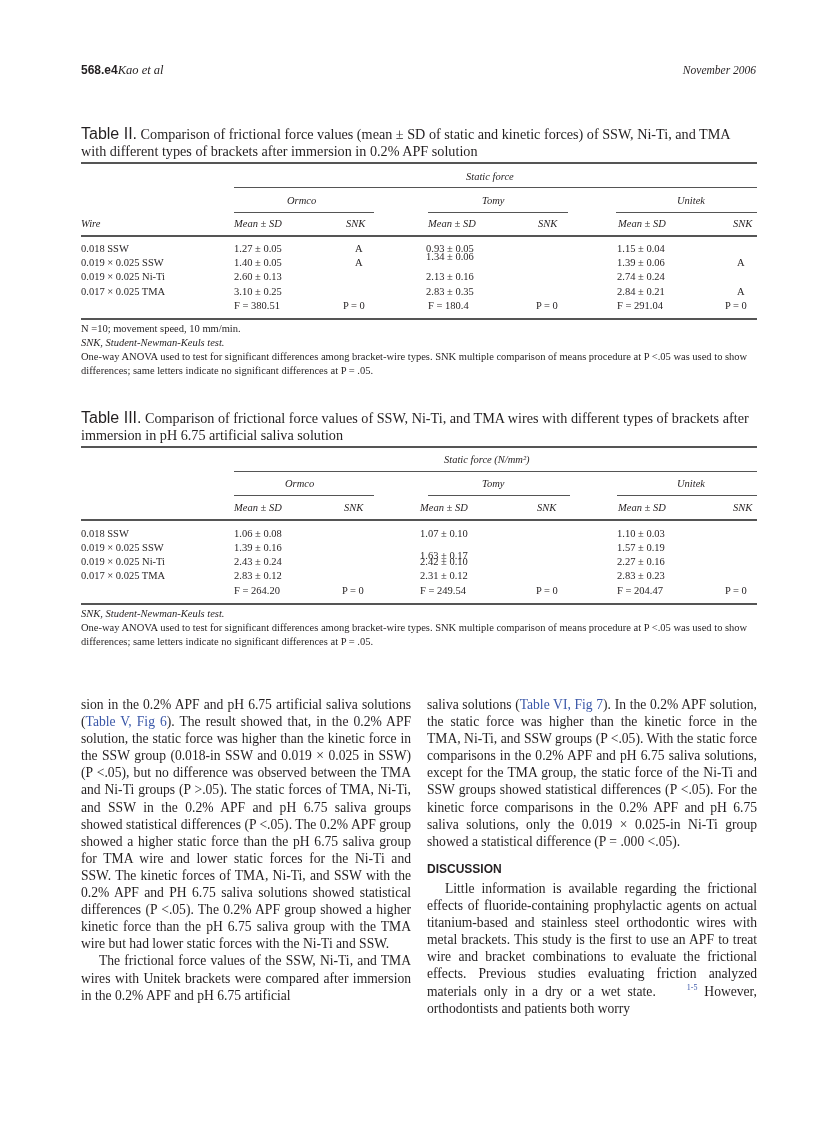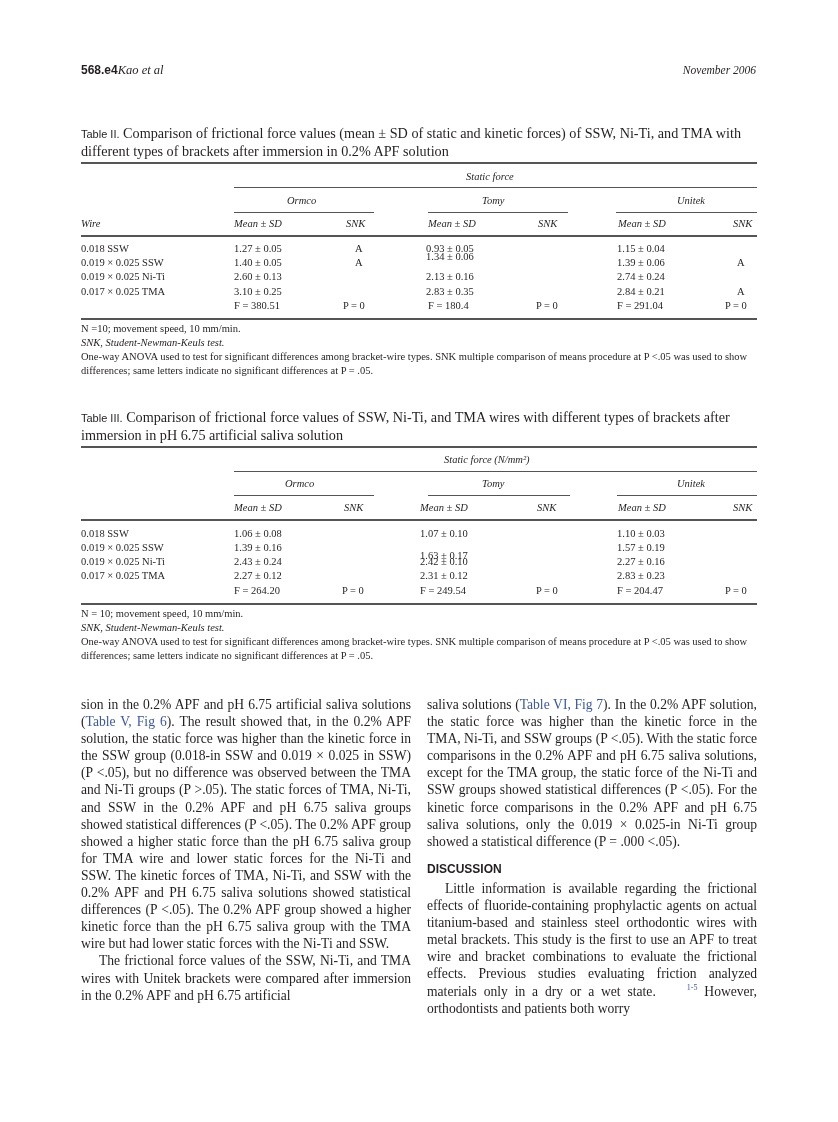--- a/index.html
+++ b/index.html
@@ -5,21 +5,21 @@
   html, body { margin: 0; padding: 0; background: #ffffff; }
   body { width: 838px; height: 1122px; position: relative; overflow: hidden; color: #231f20;
          font-family: "Liberation Serif", serif; }
   .abs { position: absolute; }
   .sans { font-family: "Liberation Sans", sans-serif; }
   .ital { font-style: italic; }
   .page-num { left: 81px; top: 63px; font-size: 12px; font-weight: bold; }
   .authors { font-style: italic; font-size: 12.5px; font-weight: normal; font-family: "Liberation Serif", serif; }
   .journal { right: 82px; top: 63px; font-size: 11.5px; font-style: italic; text-align: right; line-height: 14px; }
   .tcap { left: 81px; width: 676px; font-size: 14.2px; line-height: 17px; }
-  .tcap .tlabel { font-family: "Liberation Sans", sans-serif; font-size: 11px; }
+  .tcap .tlabel { font-family: "Liberation Sans", sans-serif; font-size: 16px; }
   .rule { position: absolute; left: 81px; width: 676px; border-top: 2px solid #555; }
   .rule-thin { position: absolute; border-top: 1.5px solid #555; }
   .cell { position: absolute; font-size: 10.5px; white-space: nowrap; }
   .hdr { font-style: italic; font-size: 10.5px; }
   .note { position: absolute; left: 81px; width: 676px; font-size: 10.5px; line-height: 14px; }
   .col { position: absolute; top: 696px; width: 330px; font-size: 13.6px; line-height: 17.1px; text-align: justify; }
   .col p { margin: 0; }
   .indent { text-indent: 18px; }
   .lnk { color: #3a57a8; }
   .disc { font-family: "Liberation Sans", sans-serif; font-weight: bold; font-size: 12px; margin-top: 11px; margin-bottom: 2px; }
@@ -141,36 +141,35 @@
   <div class="cell" style="left:617px; top:542px;">1.57 ± 0.19</div>
 </div>
 <div>
   <div class="cell" style="left:81px; top:556px;">0.019 × 0.025 Ni-Ti</div>
   <div class="cell" style="left:234px; top:556px;">2.43 ± 0.24</div>
   <div class="cell" style="left:420px; top:556px;">2.42 ± 0.10</div>
   <div class="cell" style="left:617px; top:556px;">2.27 ± 0.16</div>
 </div>
 <div>
   <div class="cell" style="left:81px; top:570px;">0.017 × 0.025 TMA</div>
-  <div class="cell" style="left:234px; top:570px;">2.27 ± 0.12</div>
+  <div class="cell" style="left:234px; top:570px;">2.83 ± 0.12</div>
   <div class="cell" style="left:420px; top:570px;">2.31 ± 0.12</div>
   <div class="cell" style="left:617px; top:570px;">2.83 ± 0.23</div>
 </div>
 <div>
   <div class="cell" style="left:234px; top:585px;">F = 264.20</div>
   <div class="cell" style="left:342px; top:585px;">P = 0</div>
   <div class="cell" style="left:420px; top:585px;">F = 249.54</div>
   <div class="cell" style="left:536px; top:585px;">P = 0</div>
   <div class="cell" style="left:617px; top:585px;">F = 204.47</div>
   <div class="cell" style="left:725px; top:585px;">P = 0</div>
 </div>
 <div class="rule" style="top:603px;"></div>
 
 <div class="note" style="top:607px;">
-  <div>N = 10; movement speed, 10 mm/min.</div>
   <div class="ital">SNK, Student-Newman-Keuls test.</div>
   <div>One-way ANOVA used to test for significant differences among bracket-wire types. SNK multiple comparison of means procedure at P &lt;.05 was used to show differences; same letters indicate no significant differences at P = .05.</div>
 </div>
 
 <div class="col" style="left:81px;">
   <p><span>sion in the 0.2% APF and pH 6.75 artificial saliva solutions (</span><span class="lnk">Table V, Fig 6</span><span>). The result showed that, in the 0.2% APF solution, the static force was higher than the kinetic force in the SSW group (0.018-in SSW and 0.019 × 0.025 in SSW) (P &lt;.05), but no difference was observed between the TMA and Ni-Ti groups (P &gt;.05). The static forces of TMA, Ni-Ti, and SSW in the 0.2% APF and pH 6.75 saliva groups showed statistical differences (P &lt;.05). The 0.2% APF group showed a higher static force than the pH 6.75 saliva group for TMA wire and lower static forces for the Ni-Ti and SSW. The kinetic forces of TMA, Ni-Ti, and SSW with the 0.2% APF and PH 6.75 saliva solutions showed statistical differences (P &lt;.05). The 0.2% APF group showed a higher kinetic force than the pH 6.75 saliva group with the TMA wire but had lower static forces with the Ni-Ti and SSW.</span></p>
   <p class="indent">The frictional force values of the SSW, Ni-Ti, and TMA wires with Unitek brackets were compared after immersion in the 0.2% APF and pH 6.75 artificial</p>
 </div>
 
 <div class="col" style="left:427px;">

